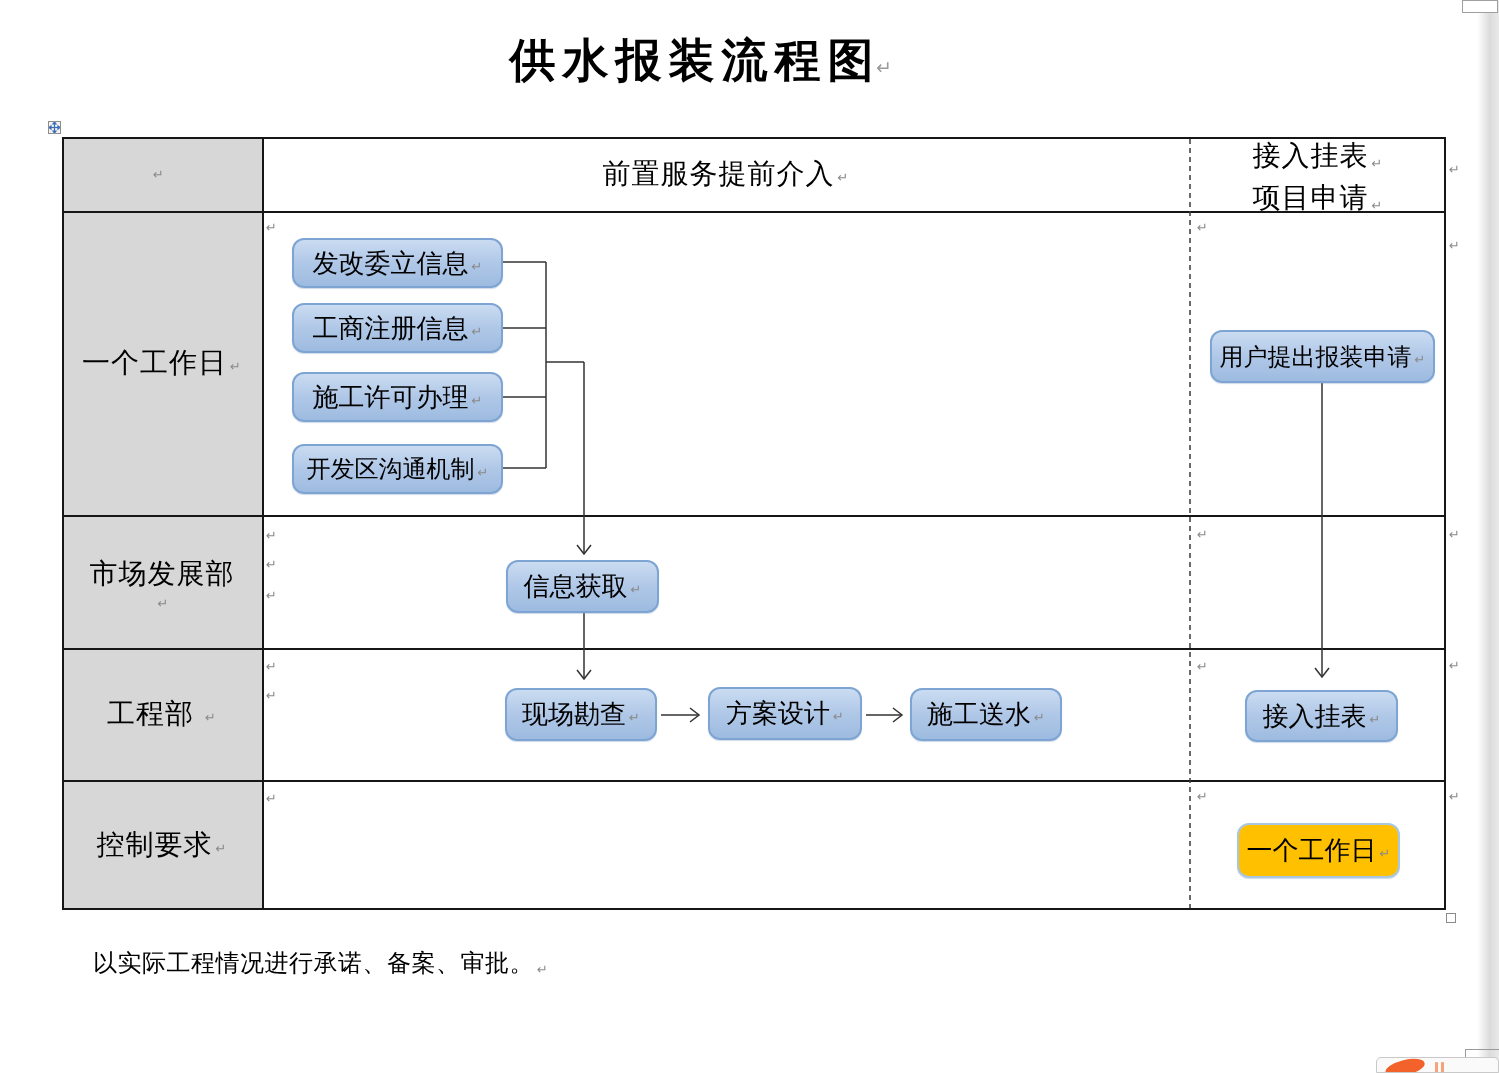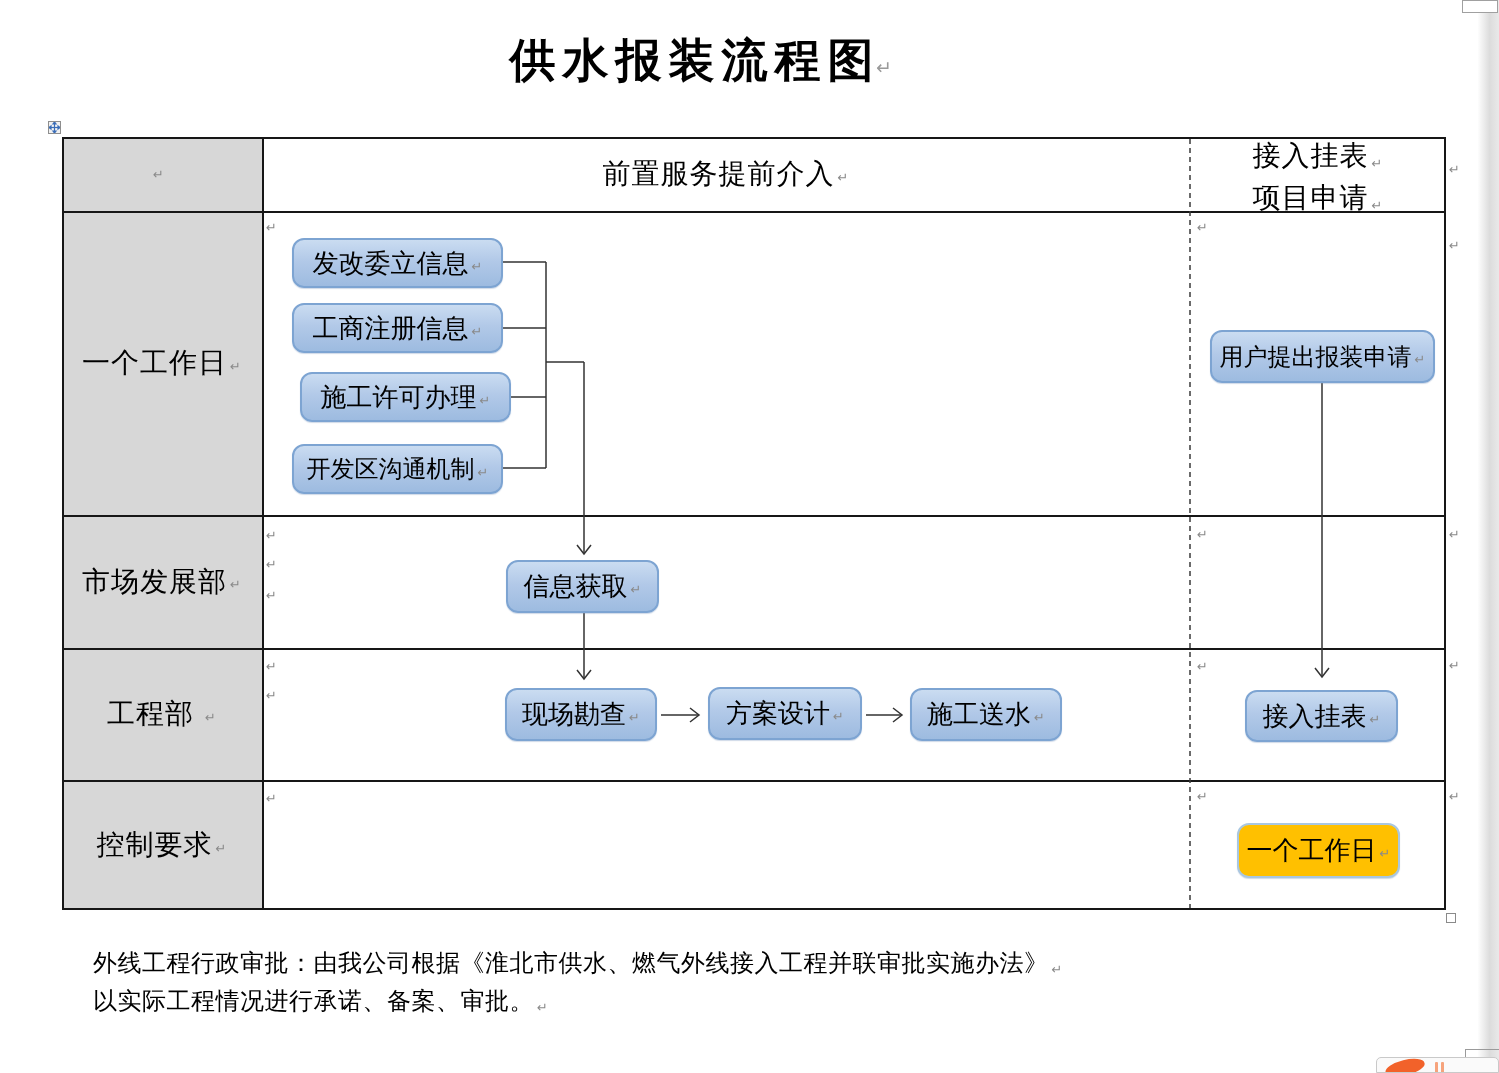--- a/index.html
+++ b/index.html
@@ -82,21 +82,21 @@
   </div>
   <div class="cell col" style="left:1190px;top:137px;width:256px;height:74px;justify-content:space-between;">
     <span><span>接入挂表</span><span class="pm pm-inline">↵</span></span>
     <span><span>项目申请</span><span class="pm pm-inline">↵</span></span>
   </div>
 
   <div class="cell" style="left:62px;top:211px;width:200px;height:304px;">
     <span>一个工作日</span>
       <span class="pm pm-inline">↵</span>
   </div>
-  <div class="cell" style="left:62px;top:515px;width:200px;height:133px;">
+  <div class="cell" style="left:62px;top:515px;width:200px;height:133px;flex-direction:column;">
     <span>市场发展部</span>
       <span class="pm pm-inline">↵</span>
   </div>
   <div class="cell" style="left:62px;top:648px;width:200px;height:132px;gap:8px;">
     <span>工程部</span>
       <span class="pm pm-inline">↵</span>
   </div>
   <div class="cell" style="left:62px;top:780px;width:200px;height:130px;">
     <span>控制要求</span>
       <span class="pm pm-inline">↵</span>
@@ -125,21 +125,21 @@
   </svg>
 
   <div class="fbox" style="left:292px;top:238px;width:211px;height:50px;text-align:right;">
     <span>发改委立信息</span>
       <span class="pm pm-inline">↵</span>
   </div>
   <div class="fbox" style="left:292px;top:303px;width:211px;height:50px;">
     <span>工商注册信息</span>
       <span class="pm pm-inline">↵</span>
   </div>
-  <div class="fbox" style="left:300px;top:372px;width:211px;height:50px;">
+  <div class="fbox" style="left:292px;top:372px;width:211px;height:50px;">
     <span>施工许可办理</span>
       <span class="pm pm-inline">↵</span>
   </div>
   <div class="fbox small-text" style="left:292px;top:444px;width:211px;height:50px;">
     <span>开发区沟通机制</span>
       <span class="pm pm-inline">↵</span>
   </div>
 
   <div class="fbox" style="left:506px;top:560px;width:153px;height:53px;">
     <span>信息获取</span>
@@ -186,21 +186,20 @@
   <span class="pm-abs" style="left:266px;top:688px;">↵</span>
   <span class="pm-abs" style="left:266px;top:791px;">↵</span>
   <span class="pm-abs" style="left:1197px;top:220px;">↵</span>
   <span class="pm-abs" style="left:1197px;top:527px;">↵</span>
   <span class="pm-abs" style="left:1197px;top:659px;">↵</span>
   <span class="pm-abs" style="left:1197px;top:789px;">↵</span>
 
   <div class="resize-handle"></div>
 
   <div class="note">
-    <div><span>外线工程行政审批：由我公司根据《淮北市供水、燃气外线接入工程并联审批实施办法》</span><span class="pm pm-inline">↵</span></div>
     <div><span>以实际工程情况进行承诺、备案、审批。</span><span class="pm pm-inline">↵</span></div>
   </div>
 
   <div class="edge-strip"></div>
   <div class="tr-box"></div>
   <div class="callout-line-h"></div>
   <div class="callout-line-v"></div>
   <div class="br-widget">
     <div class="swoosh"></div>
     <div class="tick" style="left:58px;"></div>

